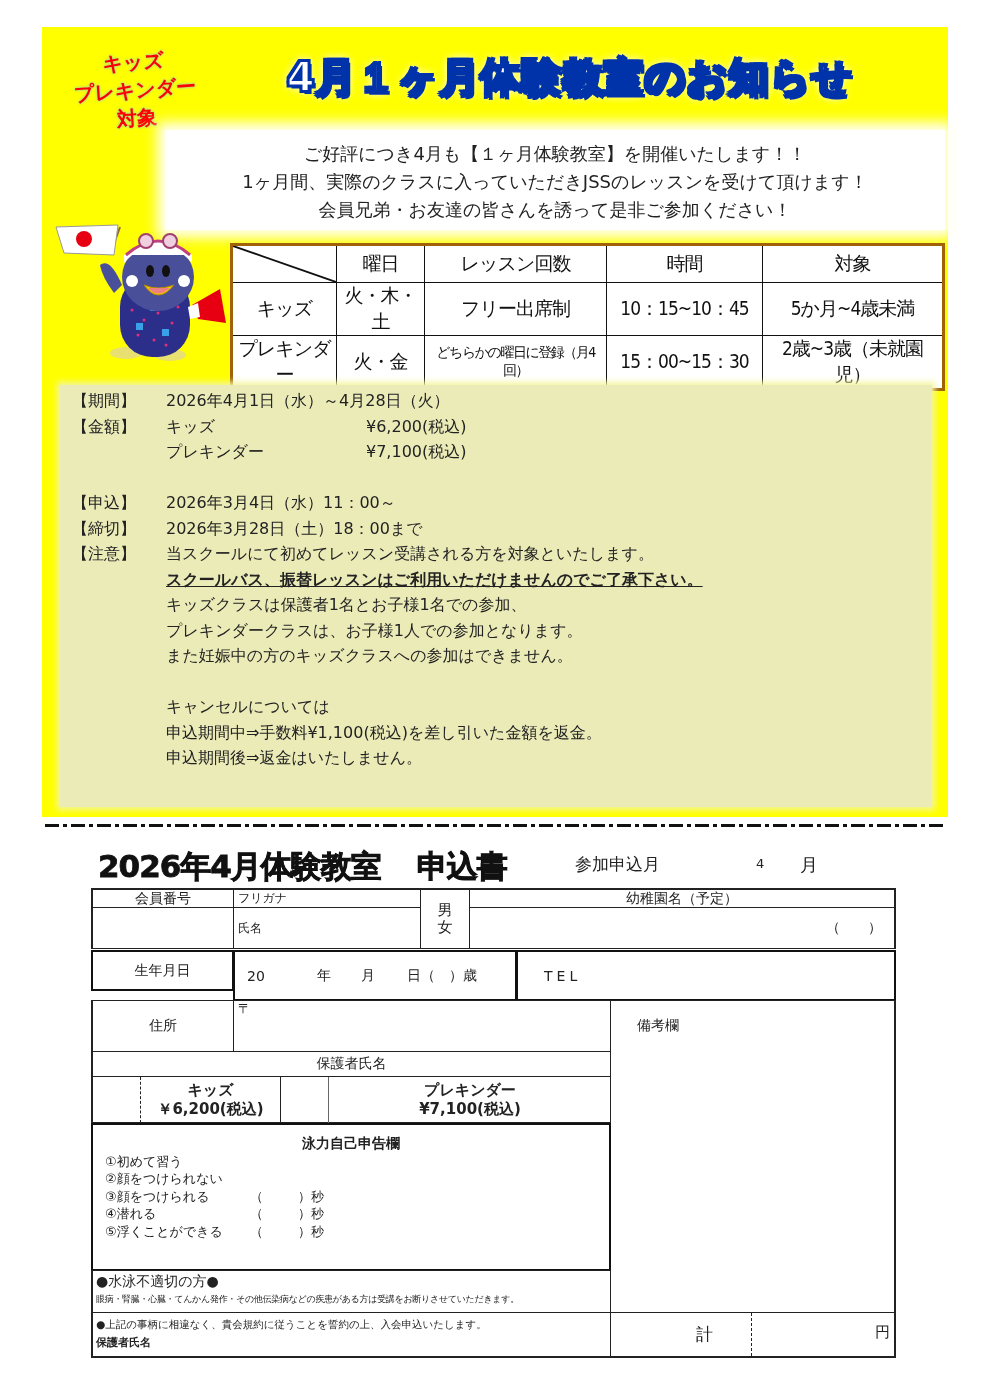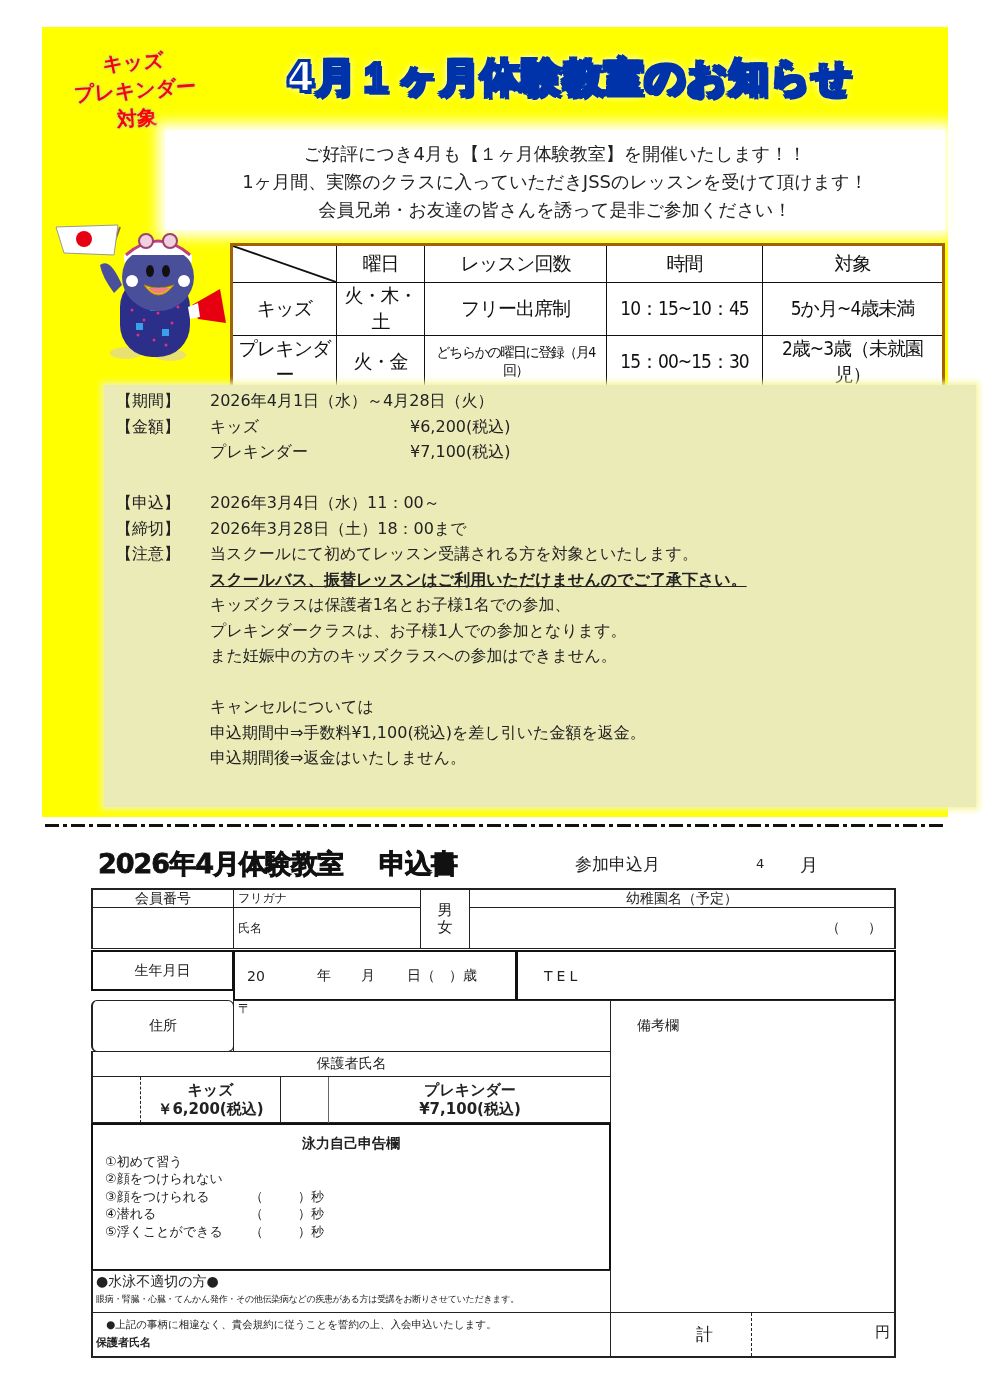--- a/index.html
+++ b/index.html
@@ -38,37 +38,37 @@
     border: 1.5px solid #111; text-align: center; font-weight: normal; color: #111;
     font-size: 19px; letter-spacing: -1px; height: 38px; padding: 0 2px;
   }
   .schedule .small { font-size: 14px; letter-spacing: -1.5px; }
   .schedule .corner { position: relative; overflow: hidden; }
   .schedule .corner svg { position: absolute; left: 0; top: 0; width: 100%; height: 100%; }
 
   .details {
     position: absolute; left: 60px; top: 385px; width: 872px; height: 422px;
     background: #ebebb8; box-shadow: 0 0 6px 3px #f5f5a0;
-    font-size: 16px; line-height: 25.5px; padding: 3px 0 0 12px; color: #222; margin-left: 44px;
+    font-size: 16px; line-height: 25.5px; padding: 3px 0 0 12px; color: #222;
   }
   .drow { display: flex; }
   .dlabel { width: 94px; flex-shrink: 0; }
   .dval { white-space: pre; }
   .price-row { display: flex; }
   .price-name { width: 200px; }
   .spacer { height: 25.5px; }
   .warn { font-weight: bold; text-decoration: underline; }
   .indent { padding-left: 94px; }
 
   
   .cutline { position: absolute; left: 45px; top: 824px; width: 900px; height: 3px; }
 
   
   .form-title {
-    position: absolute; left: 98px; top: 846px; font-size: 27px; font-weight: bold; color: #111;
+    position: absolute; left: 98px; top: 846px; font-size: 31px; font-weight: bold; color: #111;
     letter-spacing: -1px; -webkit-text-stroke: 0.8px #111;
   }
   .form-title .gap { display: inline-block; width: 36px; }
   .month-label { position: absolute; left: 575px; top: 853px; font-size: 17px; }
   .month-val { position: absolute; left: 756px; top: 856px; font-size: 13px; }
   .month-unit { position: absolute; left: 800px; top: 853px; font-size: 18px; }
 
   .box { position: absolute; border: 1.5px solid #222; background: #fff; font-size: 14px; color: #222; }
   .c { display: flex; align-items: center; justify-content: center; }
   .lft { display: flex; align-items: center; padding-left: 4px; }
@@ -243,21 +243,21 @@
   <span style="width:70px;">20</span>
   <span style="width:44px;">年</span>
   <span style="width:46px;">月</span>
   <span style="width:42px;">日（</span>
   <span>）歳</span>
 </div>
 <div class="box thick" style="left:516px;top:950px;width:380px;height:51px;display:flex;align-items:center;padding-left:26px;letter-spacing:4px;border-right-width:2.5px;">
   <span>TEL</span>
 </div>
 
-<div class="box c" style="left:91px;top:1000px;width:143px;height:52px;border-left-width:2.5px;border-radius:6px;">住所</div>
+<div class="box c" style="left:91px;top:1000px;width:143px;height:52px;border-left-width:2.5px;">住所</div>
 <div class="box" style="left:233px;top:1000px;width:378px;height:52px;padding:0 0 0 4px;font-size:13px;line-height:16px;">
   <span>〒</span>
 </div>
 <div class="box c" style="left:610px;top:1000px;width:96px;height:52px;">備考欄</div>
 <div class="box" style="left:705px;top:1000px;width:191px;height:52px;border-left:none;border-bottom:none;border-right-width:2.5px;"></div>
 <div class="box" style="left:610px;top:1051px;width:286px;height:262px;border-top:none;border-right-width:2.5px;border-bottom-width:1.5px;"></div>
 
 <div class="box c" style="left:91px;top:1051px;width:520px;height:26px;border-left-width:2.5px;">保護者氏名</div>
 <div class="box" style="left:91px;top:1076px;width:520px;height:48px;border-left-width:2.5px;border-bottom-width:2.5px;"></div>
 <div style="position:absolute;left:91px;top:1077px;width:50px;height:46px;border-right:1.5px dashed #222;"></div>
@@ -295,20 +295,20 @@
       <span>）秒</span>
     </div>
 </div>
 
 <div class="box" style="left:91px;top:1270px;width:520px;height:43px;border-left-width:2.5px;padding:2px 0 0 3px;">
   <div style="font-size:14px;line-height:16px;">●水泳不適切の方●</div>
   <div style="font-size:9px;line-height:20px;white-space:nowrap;letter-spacing:-0.3px;">眼病・腎臓・心臓・てんかん発作・その他伝染病などの疾患がある方は受講をお断りさせていただきます。</div>
 </div>
 
 <div class="box" style="left:91px;top:1312px;width:520px;height:46px;border-left-width:2.5px;border-bottom-width:2.5px;padding:2px 0 0 3px;">
-  <div style="font-size:10.5px;line-height:18px;margin-left:10px;">●上記の事柄に相違なく、貴会規約に従うことを誓約の上、入会申込いたします。</div>
+  <div style="font-size:10.5px;line-height:18px;">●上記の事柄に相違なく、貴会規約に従うことを誓約の上、入会申込いたします。</div>
   <div style="font-size:11px;font-weight:bold;line-height:20px;">保護者氏名</div>
 </div>
 <div class="box" style="left:610px;top:1312px;width:286px;height:46px;border-right-width:2.5px;border-bottom-width:2.5px;">
   <div style="position:absolute;left:85px;top:10px;font-size:17px;">計</div>
   <div style="position:absolute;left:140px;top:0;height:100%;border-left:1.5px dashed #222;"></div>
   <div style="position:absolute;right:4px;top:10px;font-size:15px;">円</div>
 </div>
 
 </body></html>

